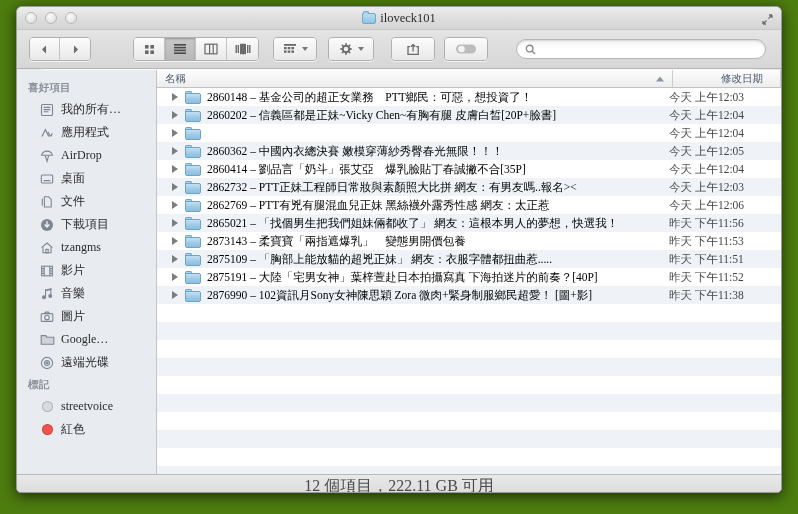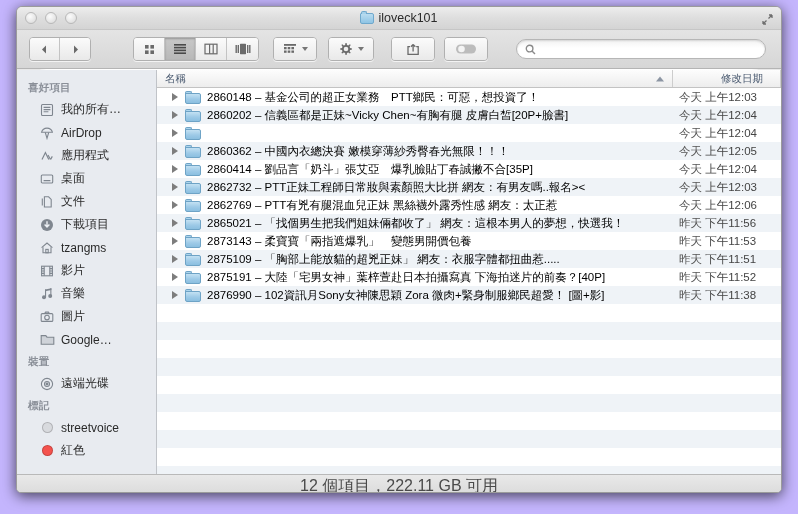--- a/index.html
+++ b/index.html
@@ -5,21 +5,22 @@
   html, body {
     margin: 0; padding: 0;
     width: 798px; height: 514px;
     background: #000;
     font-family: "Liberation Sans", "DejaVu Sans", sans-serif;
     overflow: hidden;
   }
   .desktop {
     position: relative;
     width: 798px; height: 514px;
-    background: #c4b5fd;
+    background: #4d7c0f;
+    font-family: Liberation Serif, serif;
   }
 
   
   .window {
     position: absolute;
     left: 16px; top: 6px;
     width: 766px; height: 487px;
     border-radius: 6px 6px 5px 5px;
     background: #e8e8e8;
     box-shadow: 0 3px 14px rgba(0,0,0,0.65);
@@ -271,21 +272,21 @@
   }
   .f-date {
     margin-left: auto;
     flex: 0 0 auto;
     width: 120px;
     padding-left: 8px;
     font-size: 11.5px;
     color: #444;
     box-sizing: border-box;
   }
-  .f-date .day { color: #555; margin-left: 10px; }
+  .f-date .day { color: #555; }
 
   
   .statusbar {
     height: 22px;
     background: linear-gradient(to bottom, #e9e9e9, #d9d9d9);
     border-top: 1px solid #b9b9b9;
     display: flex; align-items: flex-end; justify-content: center;
     font-size: 16px;
     color: #4a4a4a;
   }
@@ -426,36 +427,36 @@
             <svg width="14" height="14" viewBox="0 0 14 14" fill="none" stroke="currentColor" stroke-width="1.1">
               <rect x="1.5" y="1.5" width="11" height="11" rx="1"></rect>
                 <path d="M3.6 4.4 H10.4 M3.6 6.6 H10.4 M3.6 8.8 H8.4"></path>
             </svg>
           </span>
           <span class="sb-label">我的所有…</span>
         </div>
 
         <div class="sb-item">
           <span class="sb-icn">
+            <svg width="14" height="14" viewBox="0 0 14 14" fill="none" stroke="currentColor" stroke-width="1.2">
+              <path d="M2 10.5 L5.4 3.6 L8.8 10.5"></path>
+                <path d="M8 6 L10.5 10.5 M12.3 7.4 L10.6 10.5"></path>
+            </svg>
+          </span>
+          <span class="sb-label">應用程式</span>
+        </div>
+
+        <div class="sb-item">
+          <span class="sb-icn">
             <svg width="14" height="14" viewBox="0 0 14 14" fill="none" stroke="currentColor" stroke-width="1.1">
               <path d="M1.6 6.2 A5.6 5.6 0 0 1 12.4 6.2 Z"></path>
                 <path d="M5.3 6.5 L7 12.3 L8.7 6.5"></path>
             </svg>
           </span>
           <span class="sb-label">AirDrop</span>
-        </div>
-
-        <div class="sb-item">
-          <span class="sb-icn">
-            <svg width="14" height="14" viewBox="0 0 14 14" fill="none" stroke="currentColor" stroke-width="1.2">
-              <path d="M2 10.5 L5.4 3.6 L8.8 10.5"></path>
-                <path d="M8 6 L10.5 10.5 M12.3 7.4 L10.6 10.5"></path>
-            </svg>
-          </span>
-          <span class="sb-label">應用程式</span>
         </div>
 
         <div class="sb-item">
           <span class="sb-icn">
             <svg width="14" height="14" viewBox="0 0 14 14" fill="none" stroke="currentColor" stroke-width="1.1">
               <rect x="1.3" y="3" width="11.4" height="8" rx="1"></rect>
                 <path d="M3.6 8.6 H10.4"></path>
             </svg>
           </span>
           <span class="sb-label">桌面</span>
@@ -529,21 +530,20 @@
 
         <div class="sb-item">
           <span class="sb-icn">
             <svg width="15" height="13" viewBox="0 0 15 13" fill="none" stroke="currentColor" stroke-width="1.1">
               <path d="M1.2 11.2 V2.6 H5.8 L7 4.2 H13.8 V11.2 Z" fill="#cfd3d9"></path>
             </svg>
           </span>
           <span class="sb-label">Google…</span>
         </div>
 
-        <div class="sb-header">裝置</div>
         <div class="sb-item">
           <span class="sb-icn">
             <svg width="14" height="14" viewBox="0 0 14 14" fill="none" stroke="currentColor" stroke-width="1.1">
               <circle cx="7" cy="7" r="5.6"></circle>
                 <circle cx="7" cy="7" r="2.5"></circle>
                 <circle cx="7" cy="7" r="0.9" fill="currentColor"></circle>
             </svg>
           </span>
           <span class="sb-label">遠端光碟</span>
         </div>

